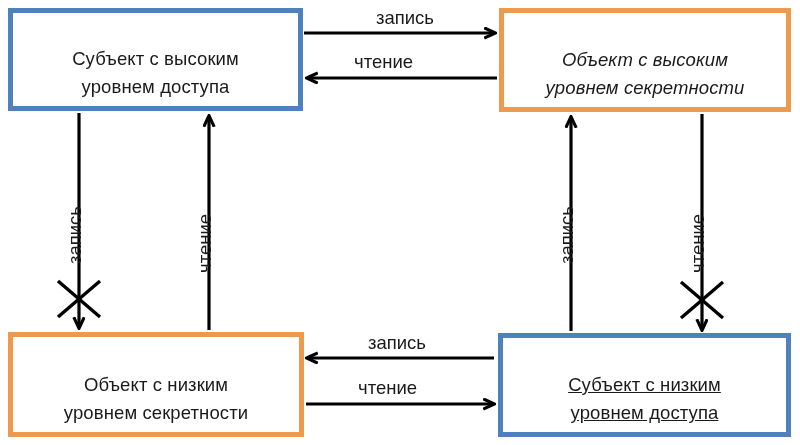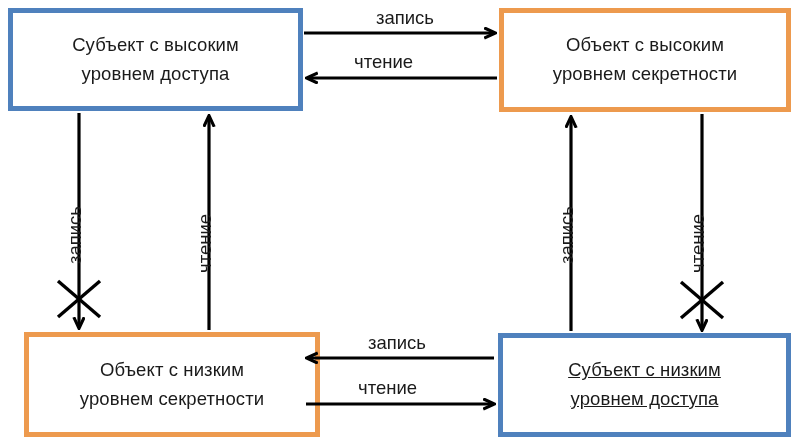--- a/index.html
+++ b/index.html
@@ -15,39 +15,40 @@
     width: 800px;
     height: 445px;
     background: #ffffff;
     overflow: hidden;
   }
   .node {
     position: absolute;
     box-sizing: border-box;
     background: #ffffff;
     display: flex;
-    align-items: center;
+    align-items: flex-end;
     justify-content: center;
     text-align: center;
     color: #1a1a1a;
     font-size: 18.5px;
     line-height: 1.55;
     letter-spacing: 0.1px;
     padding: 4px 8px;
   }
   .node-subject-high {
     left: 8px;  top: 8px;   width: 295px; height: 103px;
     border: 5px solid #4f81bd;
   }
   .node-object-high {
     left: 499px; top: 8px;  width: 292px; height: 104px;
     border: 5px solid #ed9a4e;
+    font-style: italic;
   }
   .node-object-low {
-    left: 24px;  top: 332px; width: 296px; height: 105px;
+    left: 8px;  top: 332px; width: 296px; height: 105px;
     border: 5px solid #ed9a4e;
   }
   .node-subject-low {
     left: 498px; top: 333px; width: 293px; height: 104px;
     border: 5px solid #4f81bd;
     text-decoration: underline;
   }
   .node-label { white-space: pre-line; display: block; }
 
   svg.edges {

